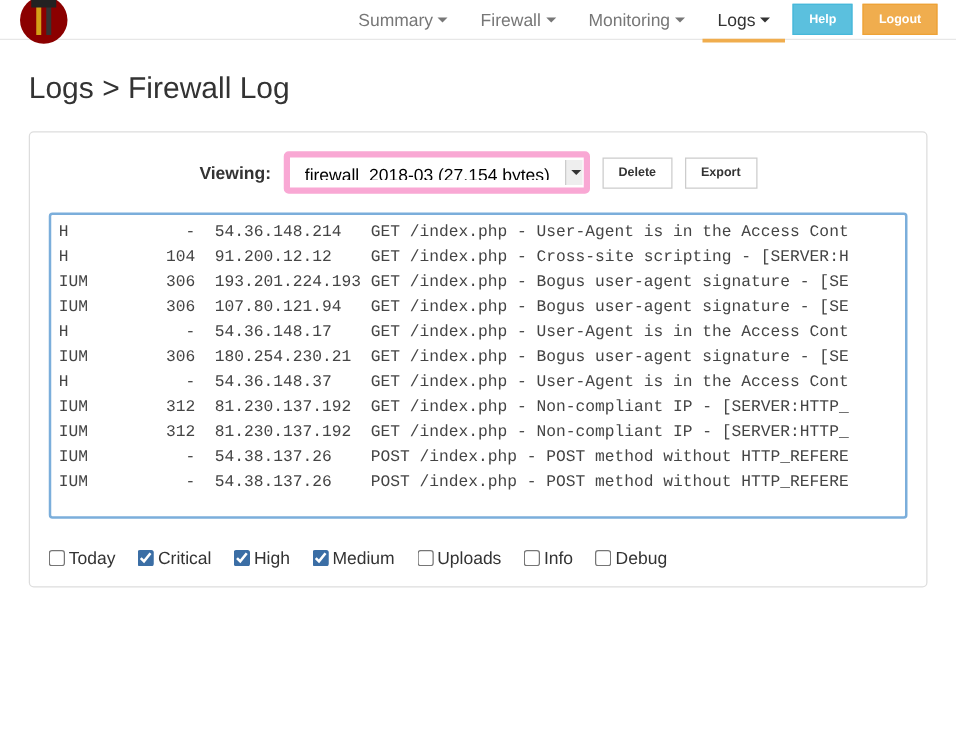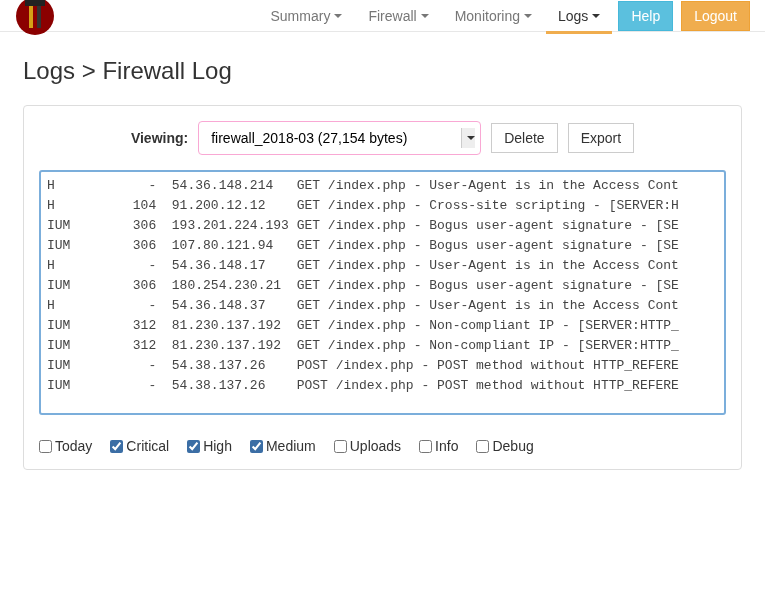--- a/index.html
+++ b/index.html
@@ -3,30 +3,30 @@
 <meta charset="utf-8">
 <style>
 * { box-sizing: border-box; margin: 0; padding: 0; }
 body { font-family: "Helvetica Neue", Helvetica, Arial, sans-serif; font-size: 14px; color: #333; background: #fff; width: 765px; }
 .navbar { display: flex; align-items: center; padding: 8px 15px; border-bottom: 1px solid #e7e7e7; height: 32px; }
 .logo { width: 40px; height: 40px; margin-right: 20px; }
 .nav-items { display: flex; align-items: center; margin-left: auto; gap: 2px; }
 .nav-item { display: flex; align-items: center; padding: 10px 12px; color: #777; cursor: pointer; font-size: 14px; }
 .nav-item.active { color: #333; border-bottom: 3px solid #f0ad4e; padding-bottom: 7px; }
 .caret { display: inline-block; width: 0; height: 0; margin-left: 4px; vertical-align: middle; border-top: 4px solid; border-right: 4px solid transparent; border-left: 4px solid transparent; }
-.btn { display: inline-block; padding: 6px 12px; font-size: 14px; border-radius: 0; cursor: pointer; border: 1px solid transparent; color: #fff; }
+.btn { display: inline-block; padding: 6px 12px; font-size: 10px; border-radius: 0; cursor: pointer; border: 1px solid transparent; color: #fff; font-weight: bold; }
 .btn-help { background: #5bc0de; border-color: #46b8da; margin-left: 4px; }
 .btn-logout { background: #f0ad4e; border-color: #eea236; margin-left: 6px; }
 .container { padding: 15px 23px; }
 .page-title { font-size: 24px; font-weight: 500; color: #333; margin: 10px 0 20px 0; }
 .panel { border: 1px solid #ddd; border-radius: 4px; padding: 15px; }
 .viewing-row { display: flex; align-items: center; justify-content: center; gap: 10px; margin-bottom: 15px; }
 .viewing-label { font-weight: 700; color: #333; }
 .select-wrap { position: relative; }
-select { height: 34px; padding: 6px 24px 6px 12px; font-size: 14px; border: 1px solid #f9a8d4; border-radius: 4px; background: #fff; appearance: none; width: 283px; }
+select { height: 34px; padding: 6px 24px 6px 12px; font-size: 14px; border: 5px solid #f9a8d4; border-radius: 4px; background: #fff; appearance: none; width: 245px; }
 .select-caret { position: absolute; right: 6px; top: 50%; transform: translateY(-50%); pointer-events: none; width: 14px; height: 20px; background: #eee; border-left: 1px solid #ccc; display: flex; align-items: center; justify-content: center; }
 .btn-default { background: #fff; color: #333; border: 1px solid #ccc; }
 .log-textarea { width: 100%; height: 245px; border: 2px solid #7baedb; border-radius: 3px; font-family: "Courier New", monospace; font-size: 13px; color: #444; padding: 4px 6px; overflow: auto; white-space: pre; resize: none; line-height: 20px; background: #fff; }
 .filters { display: flex; justify-content: flex-start; gap: 18px; margin-top: 20px; align-items: center; }
 .filter-item { display: flex; align-items: center; gap: 3px; font-size: 14px; color: #333; }
 .filter-item input[type=checkbox] { width: 13px; height: 13px; accent-color: #3b6ea5; }
 .options-title { font-size: 21px; font-weight: 500; margin-top: 30px; color: #333; }
 </style>
 </head>
 <body>

